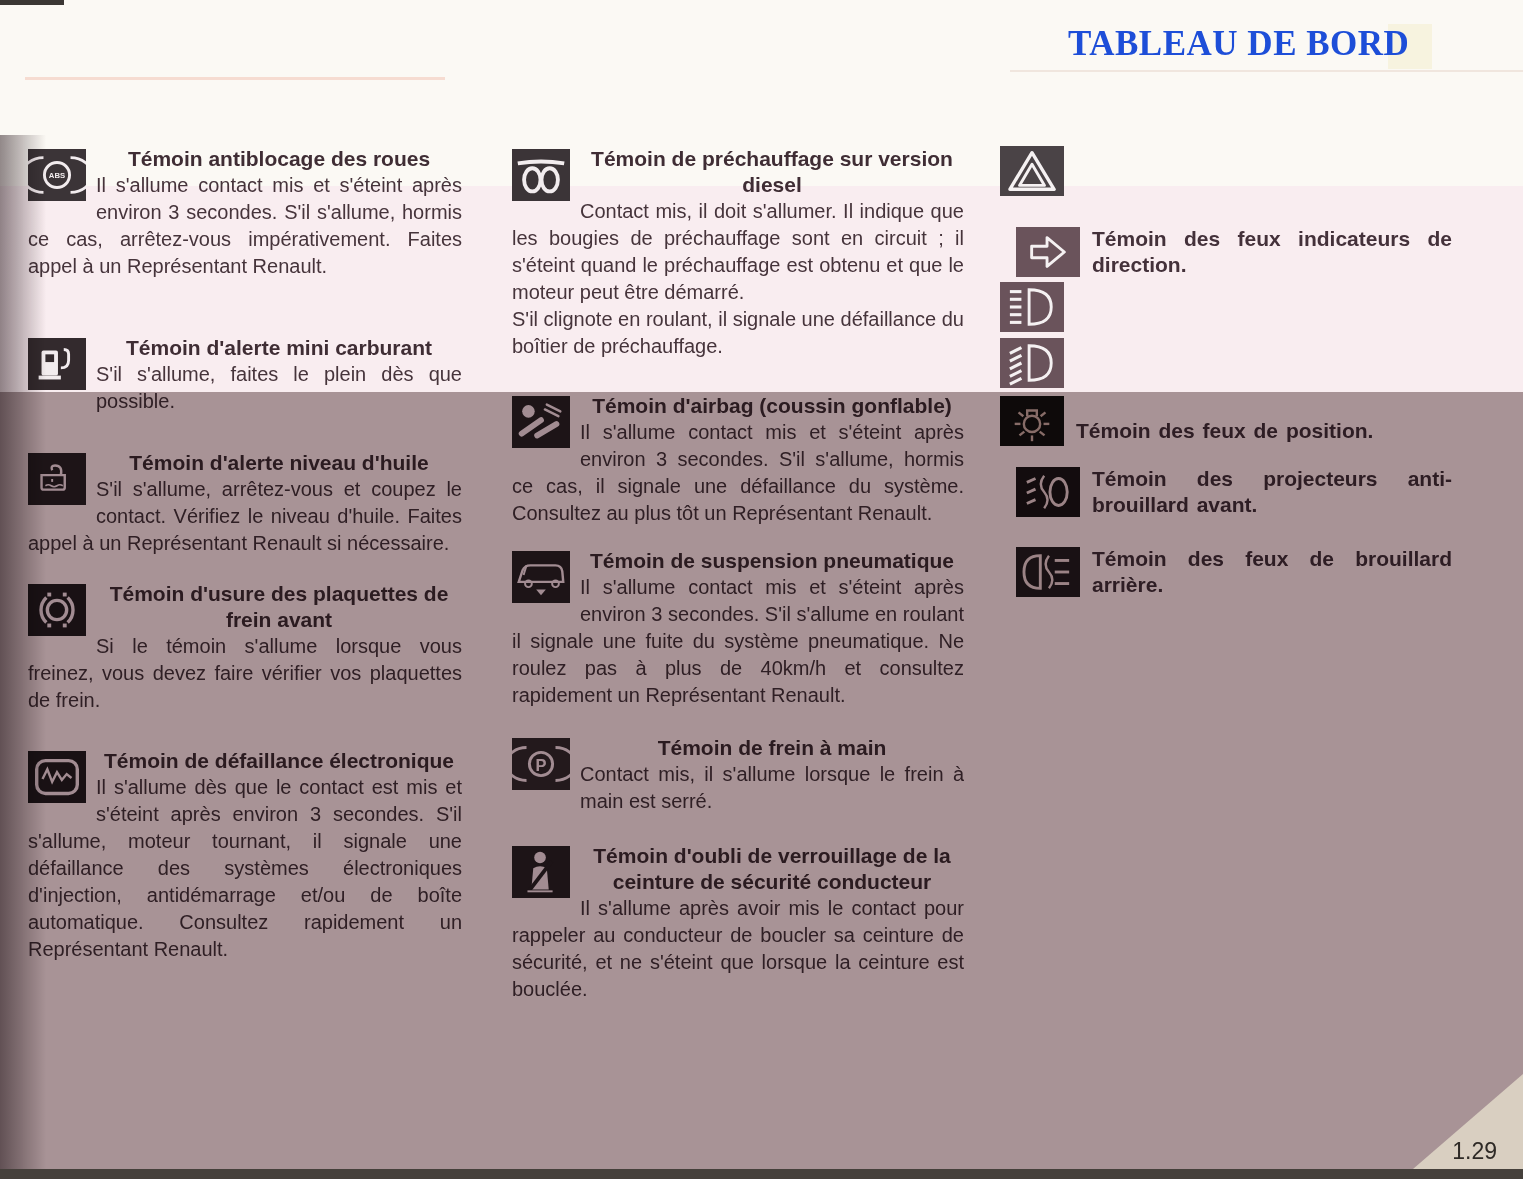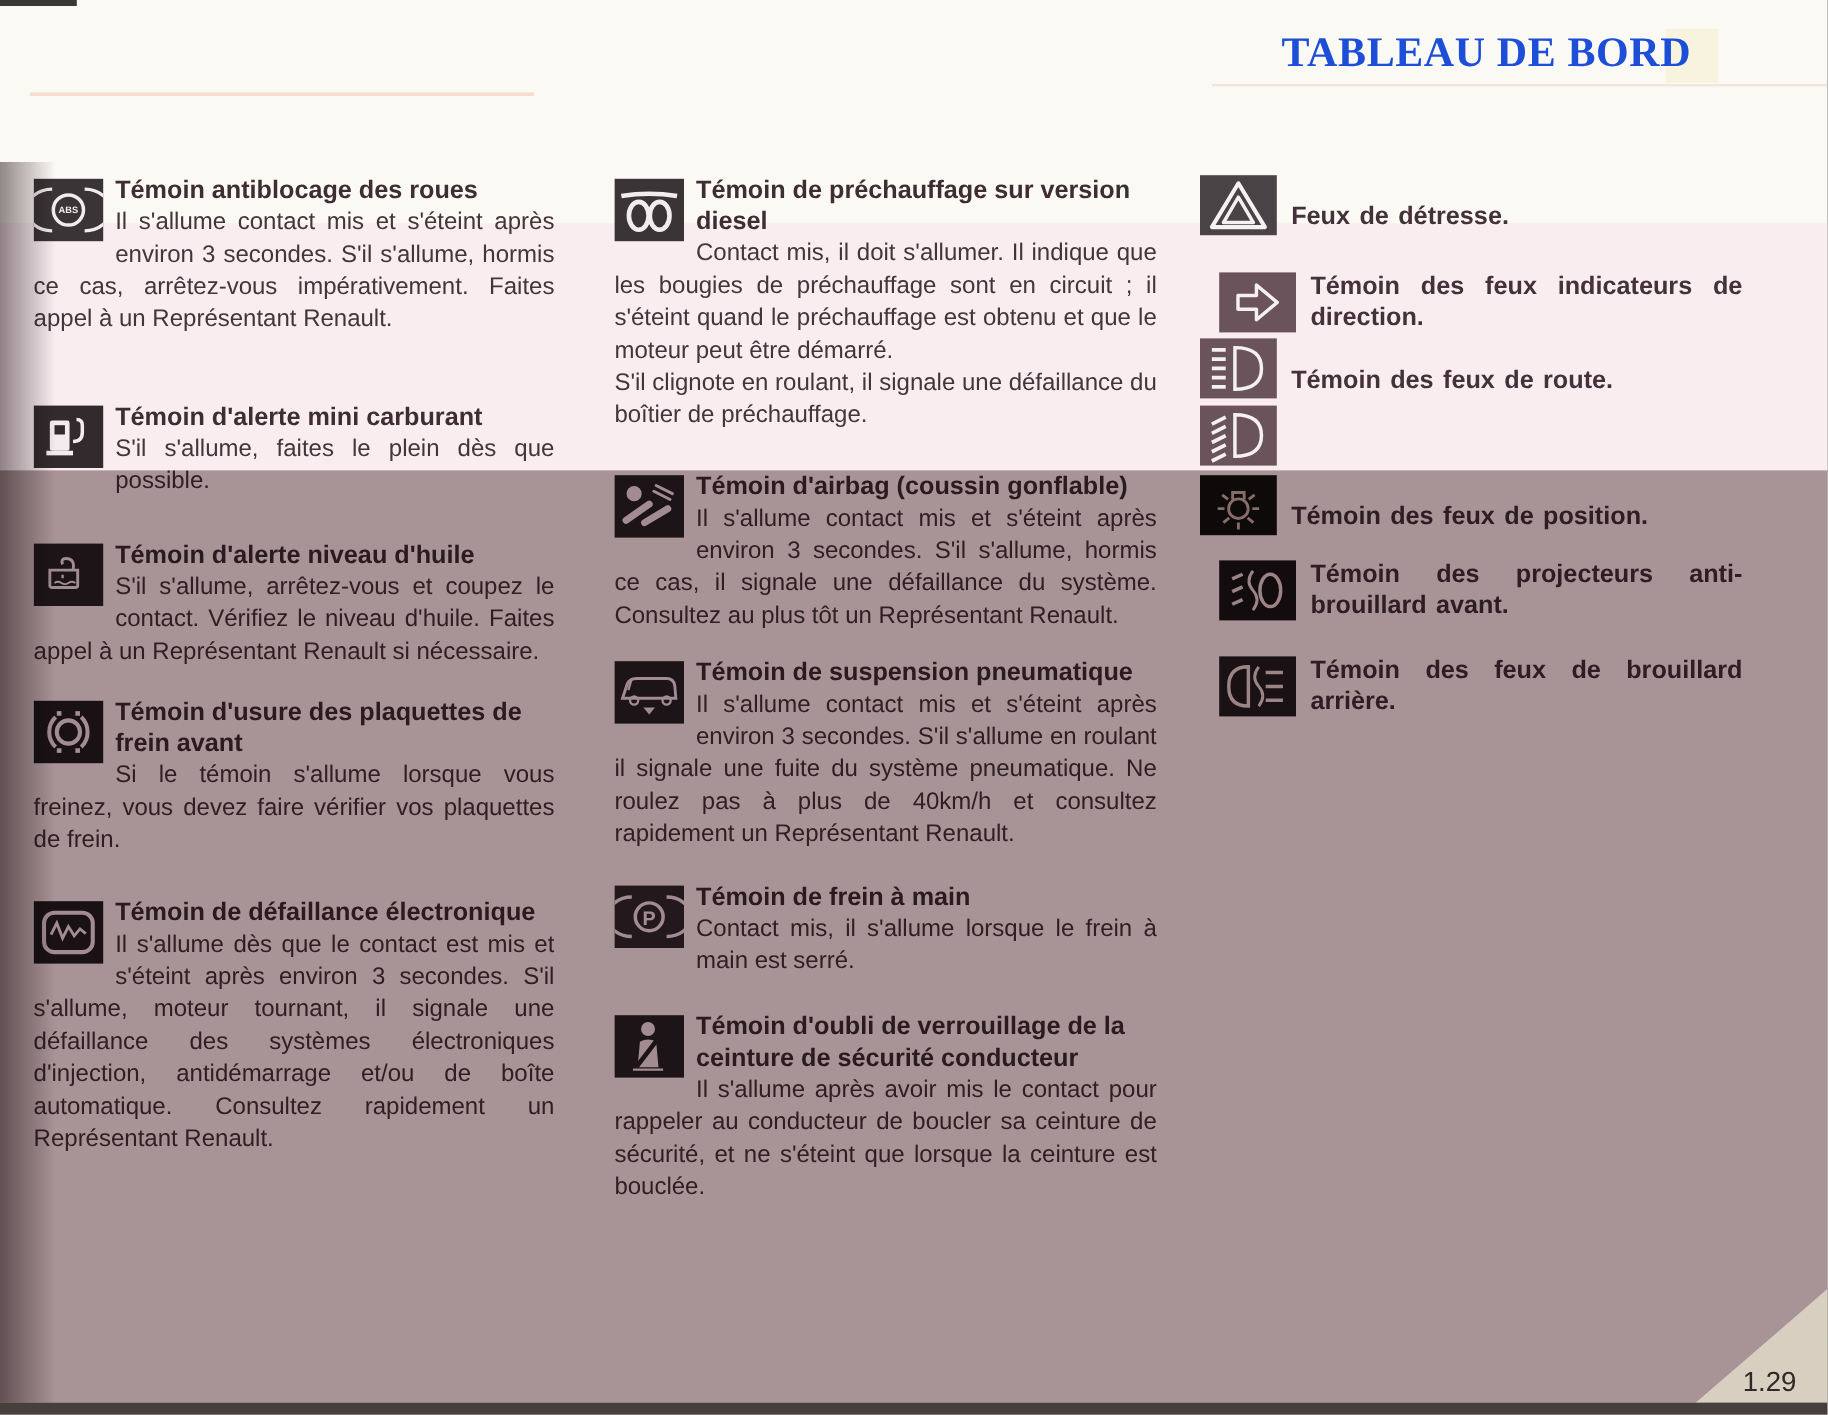--- a/index.html
+++ b/index.html
@@ -31,21 +31,21 @@
   
   .col{position:absolute;top:146px;z-index:1;}
   .col1{left:28px;width:434px;}
   .col2{left:512px;width:452px;}
   .col3{left:1000px;width:452px;}
   
   .sec{overflow:hidden;}
   .ic{float:left;width:58px;height:52px;margin:3px 10px 6px 0;display:flex;
     align-items:center;justify-content:center;background:#241c1f;}
   .ic svg{width:100%;height:100%;display:block;}
-  .t{margin:0;font-size:21px;line-height:26px;font-weight:700;color:#3f2d34;}
+  .t{margin:0;font-size:21px;line-height:26px;font-weight:700;color:#3f2d34;text-align:center;}
   .b{margin:0;font-size:20px;line-height:27px;text-align:justify;}
   
   .bg-abs{background:#3b3437;}
   .bg-fuel{background:#332a2d;}
   .bg-oil{background:#2a2124;}
   .bg-brake{background:#241c1f;}
   .bg-elec{background:#241c1f;}
   .bg-glow{background:#3b3437;}
   .bg-airbag{background:#2a2124;}
   .bg-susp{background:#2a2124;}
@@ -222,21 +222,20 @@
 
   <div class="col col3">
 
     <div class="row low" style="margin-bottom:30px">
       <span class="ic3 bg-hazard">
         <svg viewBox="0 0 60 52" fill="none" stroke="#f5f1f2" stroke-linejoin="round">
           <polygon points="30,7 53,45 7,45" stroke-width="3.5"></polygon>
           <polygon points="30,19 43,41 17,41" stroke-width="3"></polygon>
         </svg>
       </span>
-      <p class="lb">Feux de détresse.</p>
     </div>
 
     <div class="row high" style="margin-bottom:4px">
       <span class="ic3 bg-turn">
         <svg viewBox="0 0 60 52" fill="none" stroke="#f5f1f2" stroke-linejoin="round">
           <polygon points="13,20 29,20 29,11 47,26 29,41 29,32 13,32" stroke-width="3"></polygon>
         </svg>
       </span>
       <p class="lb">Témoin des feux indicateurs de direction.</p>
     </div>
@@ -245,21 +244,20 @@
       <span class="ic3 bg-route">
         <svg viewBox="0 0 60 52" fill="none" stroke="#f5f1f2">
           <path d="M27 8 L27 44 Q50 44 50 26 Q50 8 27 8 Z" stroke-width="3"></path>
           <line x1="7" y1="10" x2="19" y2="10" stroke-width="3.2"></line>
           <line x1="7" y1="18" x2="19" y2="18" stroke-width="3.2"></line>
           <line x1="7" y1="26" x2="19" y2="26" stroke-width="3.2"></line>
           <line x1="7" y1="34" x2="19" y2="34" stroke-width="3.2"></line>
           <line x1="7" y1="42" x2="19" y2="42" stroke-width="3.2"></line>
         </svg>
       </span>
-      <p class="lb">Témoin des feux de route.</p>
     </div>
 
     <div class="row low" style="margin-bottom:8px">
       <span class="ic3 bg-crois">
         <svg viewBox="0 0 60 52" fill="none" stroke="#f5f1f2">
           <path d="M27 8 L27 44 Q50 44 50 26 Q50 8 27 8 Z" stroke-width="3"></path>
           <line x1="19" y1="10" x2="7" y2="16" stroke-width="3.2"></line>
           <line x1="19" y1="18" x2="7" y2="24" stroke-width="3.2"></line>
           <line x1="19" y1="26" x2="7" y2="32" stroke-width="3.2"></line>
           <line x1="19" y1="34" x2="7" y2="40" stroke-width="3.2"></line>

